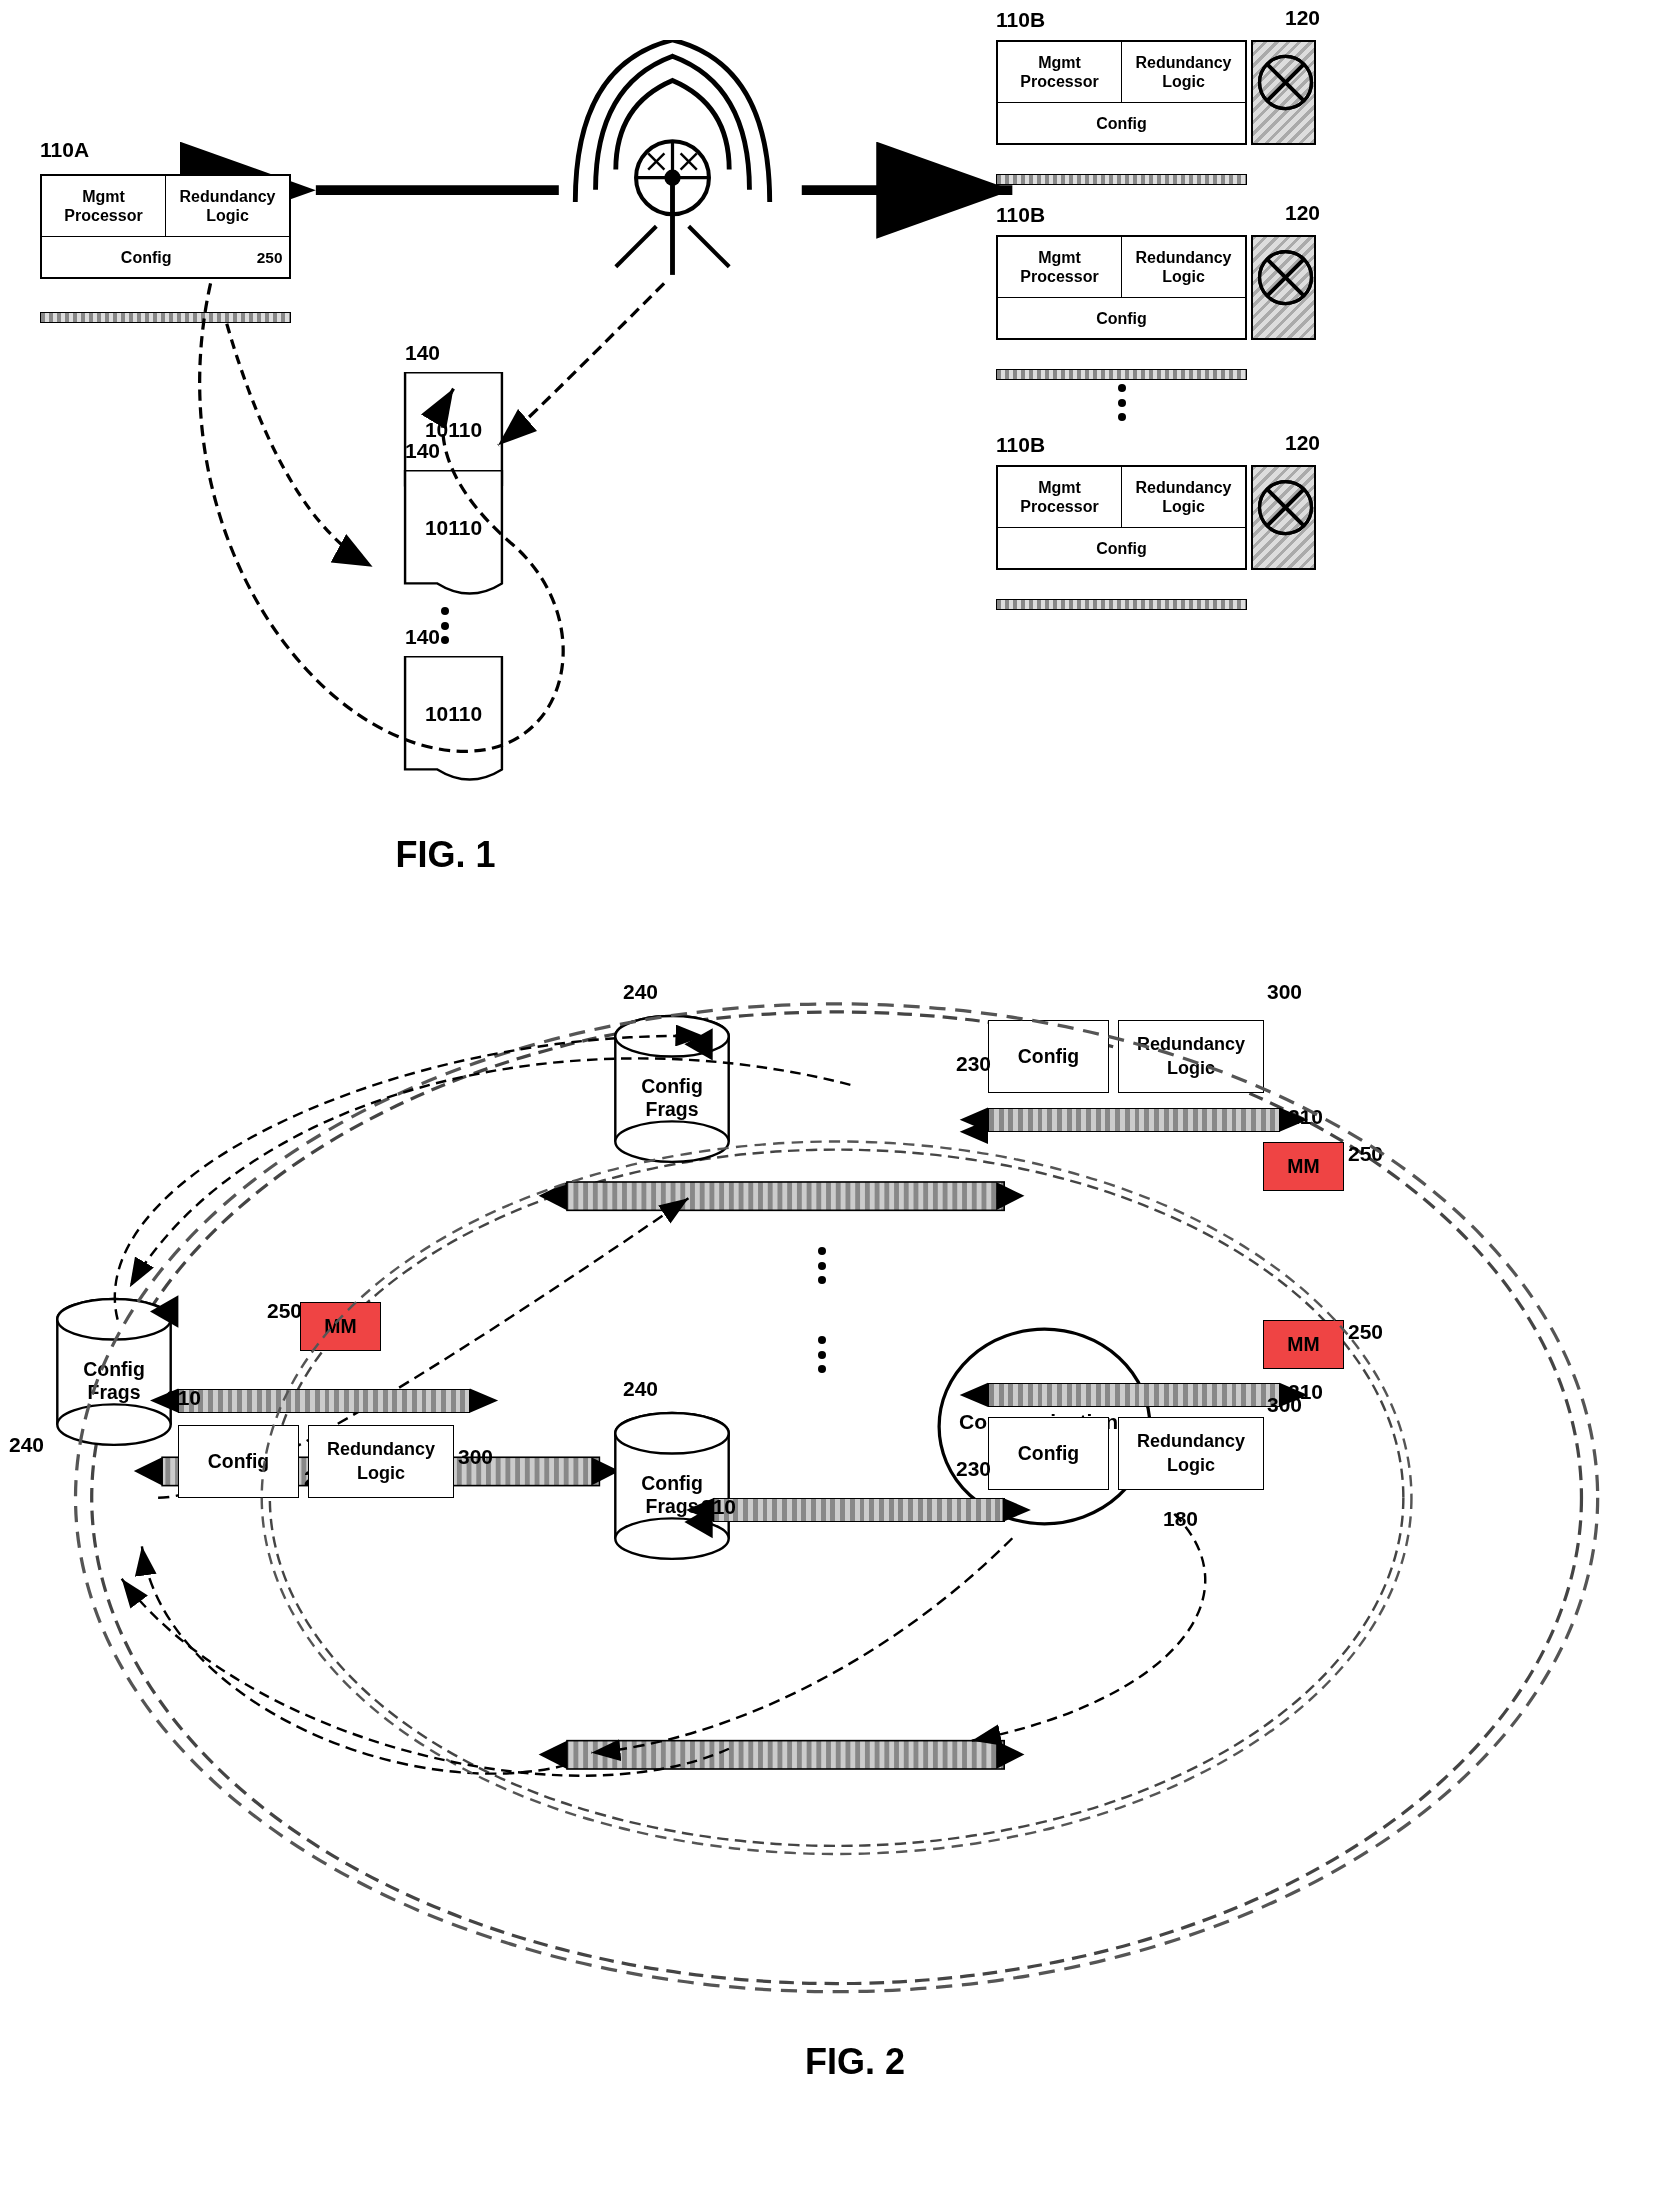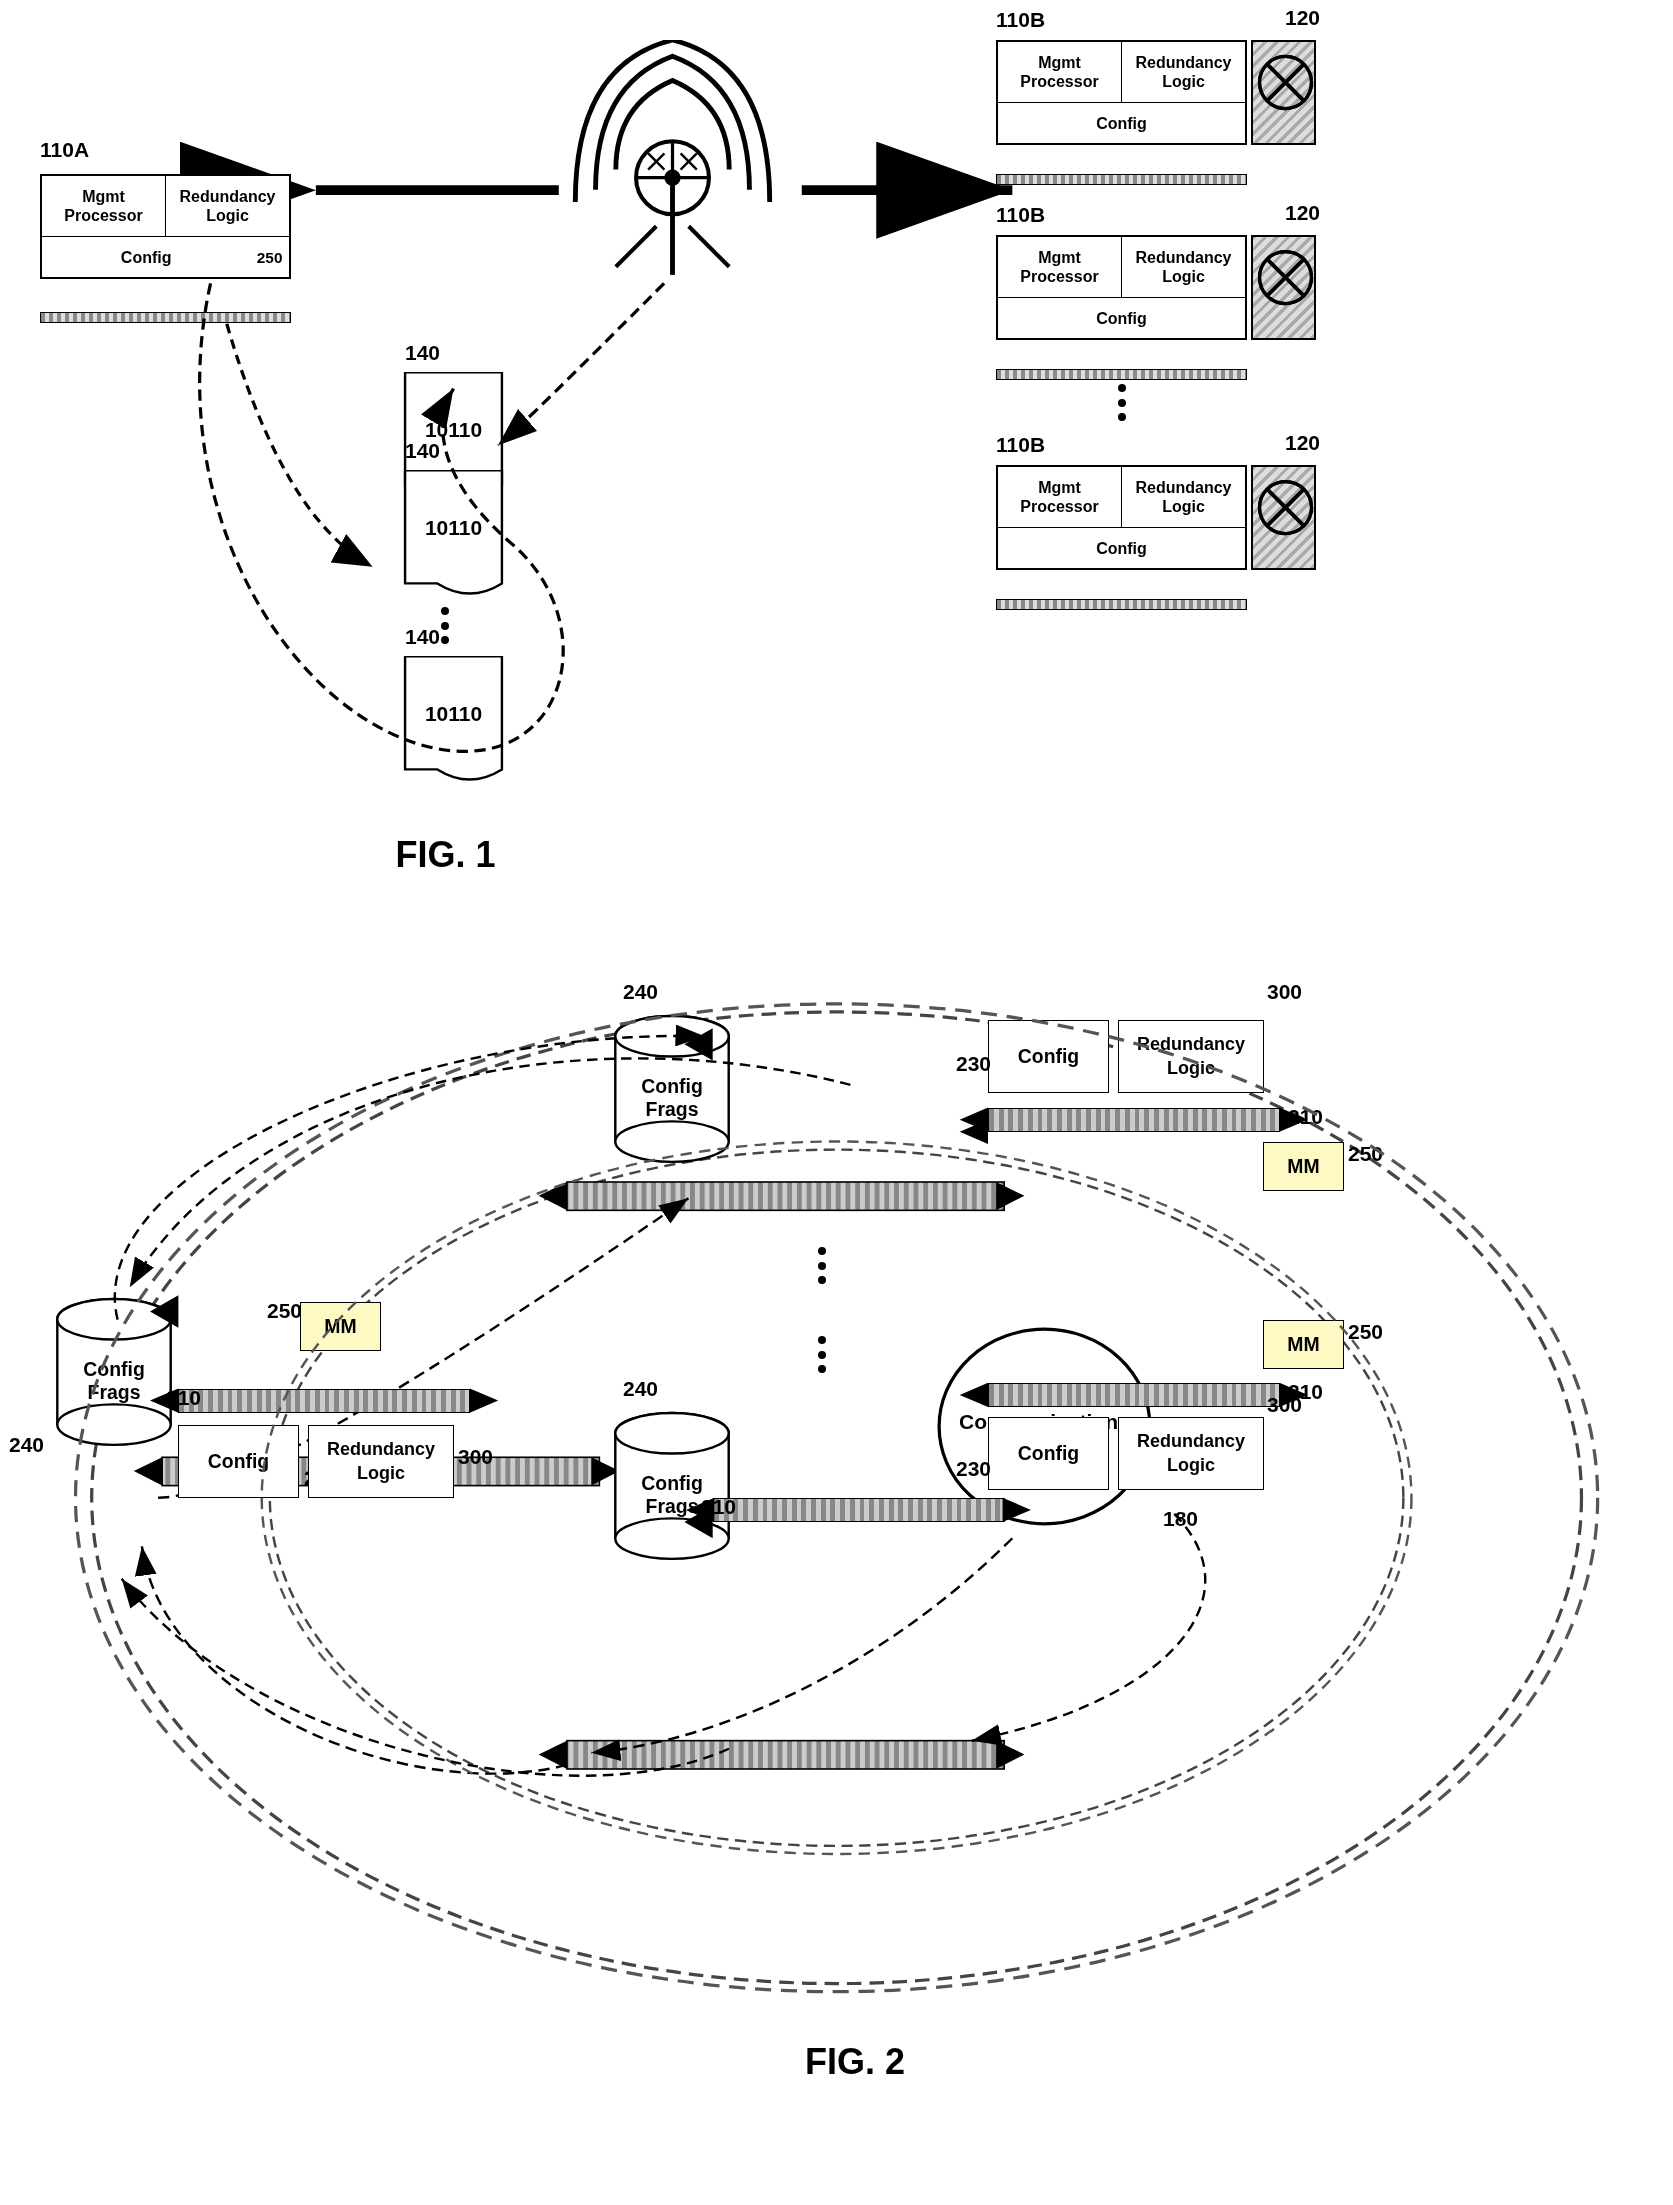--- a/index.html
+++ b/index.html
@@ -66,21 +66,21 @@
       top: 0; left: 0;
       width: 100%;
       height: 100%;
       pointer-events: none;
       overflow: visible;
     }
 
     .mm-box {
       position: absolute;
       border: 1.6px solid #000;
-      background: #fef9c3;
+      background: #ef4444;
       display: flex;
       align-items: center;
       justify-content: center;
       font-size: 19.4px;
       font-weight: bold;
     }
 
     .simple-box {
       position: absolute;
       border: 1.6px solid #000;

